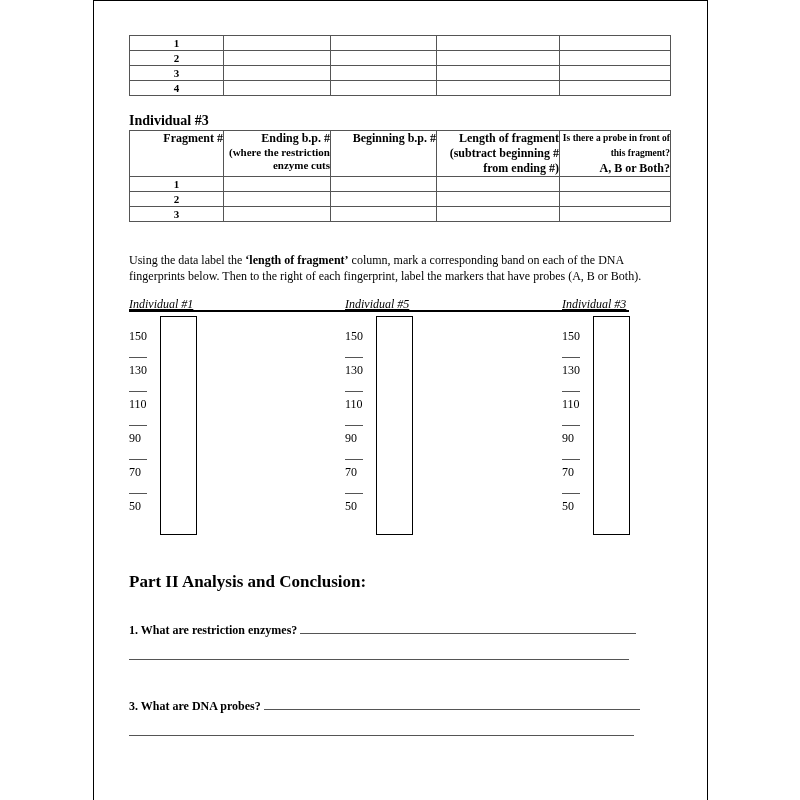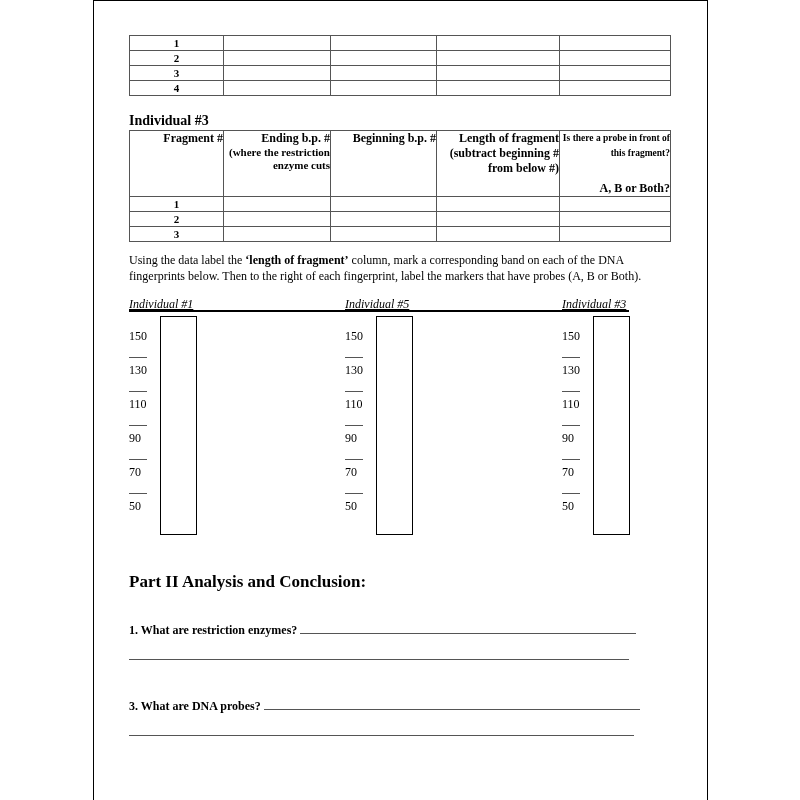--- a/index.html
+++ b/index.html
@@ -10,21 +10,21 @@
   table.grid { position:absolute; border-collapse:collapse; table-layout:fixed; }
   table.grid td, table.grid th { border:1px solid #555; padding:0; }
   .t1 { left:129px; top:35px; width:541px; }
   .t1 td { height:14px; font-size:11px; font-weight:bold; text-align:center; line-height:13px; }
   .t3 { left:129px; top:130px; width:541px; }
   .t3 th { vertical-align:top; font-weight:bold; text-align:right; height:44px; padding-top:2px; }
   .t3 td { height:14px; font-size:11px; font-weight:bold; text-align:center; line-height:13px; }
   .h-main { font-size:12px; line-height:15px; display:block; }
   .h-small { font-size:11px; line-height:13px; display:block; }
   .h-probe-a { font-size:9.5px; line-height:15px; display:block; }
-  .h-probe-b { font-size:12px; line-height:15px; display:block;margin-top:20px; }
+  .h-probe-b { font-size:12px; line-height:15px; display:block; }
   .ind-title { position:absolute; left:129px; top:113px; font-size:14px; font-weight:bold; }
   .instructions { position:absolute; left:129px; top:252px; width:540px; font-size:12px; line-height:16px; }
   .fp-rule { position:absolute; left:129px; top:310px; width:500px; height:0; border-top:2px solid #000; }
   .fp-label { position:absolute; top:297px; font-size:12px; font-weight:normal; font-style:italic; text-decoration:underline; }
   .lane { position:absolute; top:316px; width:35px; height:217px; border:1px solid #000; }
   .marker { position:absolute; font-size:12px; line-height:14px; }
   .tick { position:absolute; width:18px; height:0; border-top:1px solid #555; }
   .part2 { position:absolute; left:129px; top:572px; font-size:17px; font-weight:bold; }
   .q { position:absolute; left:129px; font-size:12px; line-height:14px; white-space:nowrap;font-weight:bold; }
   .blank { display:inline-block; border-bottom:1px solid #555; height:11px; vertical-align:baseline; }
@@ -90,21 +90,21 @@
           <span class="h-main">Fragment #</span>
         </th>
     <th>
       <span class="h-main">Ending  b.p. #</span>
       <span class="h-small">(where the restriction enzyme cuts</span>
     </th>
     <th>
           <span class="h-main">Beginning b.p. #</span>
         </th>
     <th>
-          <span class="h-main">Length of fragment (subtract beginning # from below #)</span>
+          <span class="h-main">Length of fragment (subtract beginning # from ending #)</span>
         </th>
     <th>
       <span class="h-probe-a">Is there a probe in front of this fragment?</span>
       <span class="h-probe-b">A, B or Both?</span>
     </th>
   </tr>
   <tr>
     <td>1</td>
     <td></td>
         <td></td>

